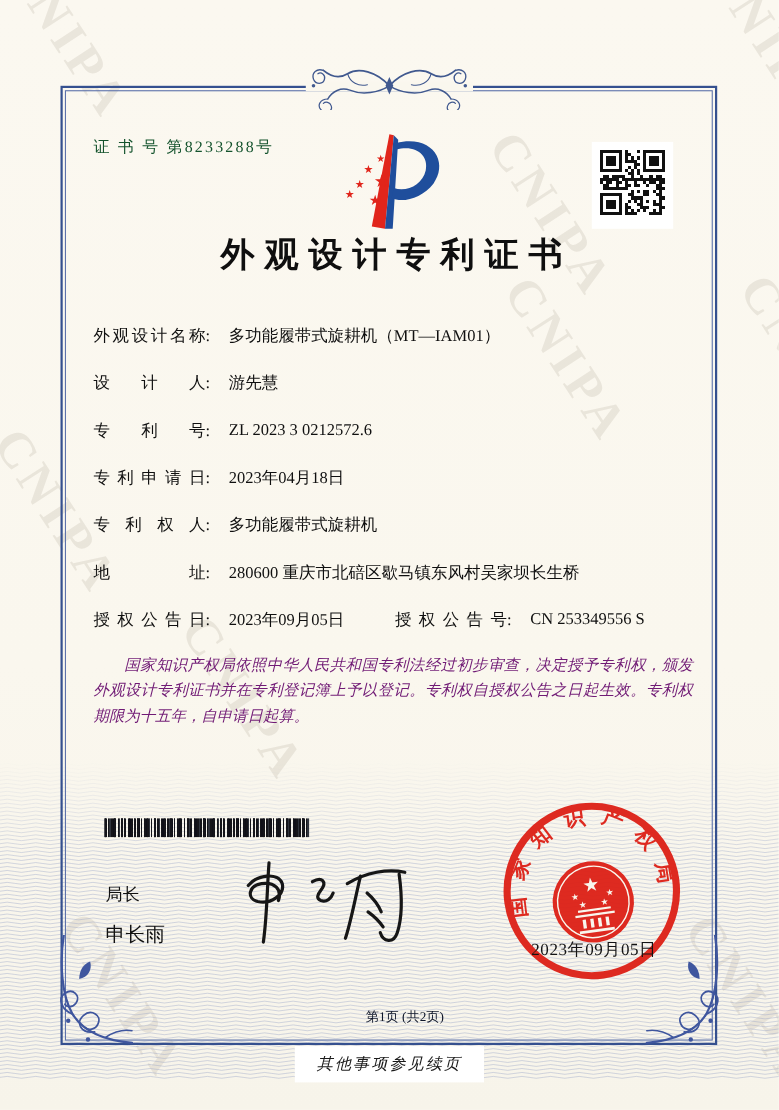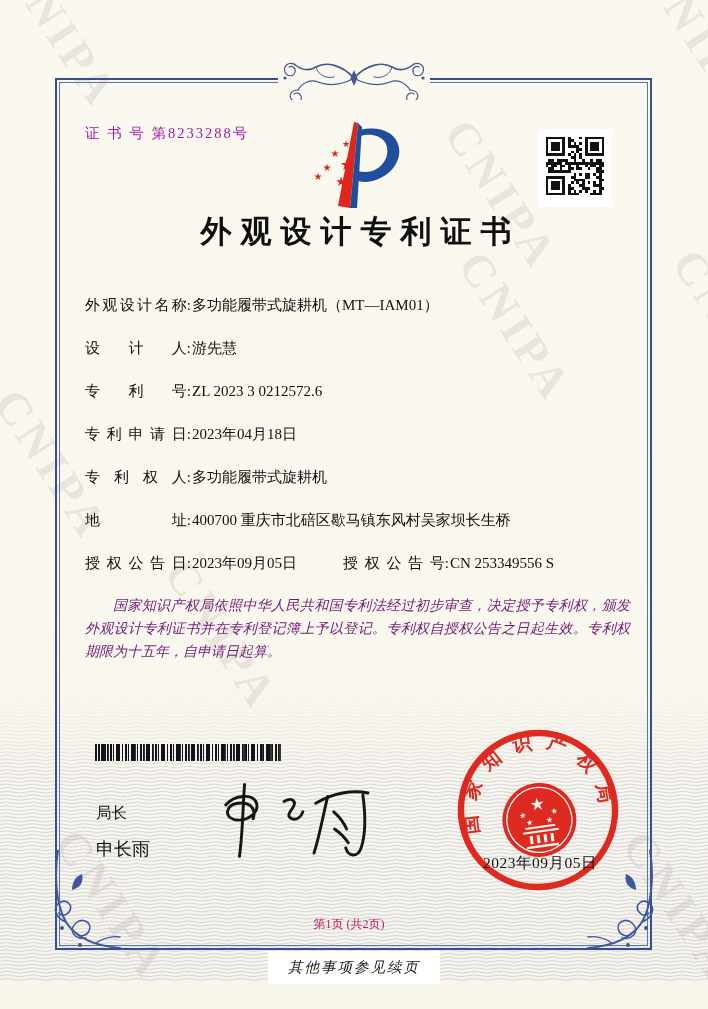--- a/index.html
+++ b/index.html
@@ -9,28 +9,28 @@
   .abs{position:absolute;}
   
   .wm{position:absolute;font-family:"Liberation Serif","DejaVu Serif",serif;
       font-weight:bold;font-size:46px;letter-spacing:5px;color:rgba(140,130,105,0.15);
       transform:rotate(57deg);white-space:nowrap;pointer-events:none;}
   
   .frame{position:absolute;left:55px;top:78px;width:593px;height:868px;
          border:2.5px solid #35508f;}
   .frame-inner{position:absolute;inset:2px;border:1px solid #5d72ab;}
   
-  .cert-no{position:absolute;left:85px;top:124px;font-size:14.5px;letter-spacing:2px;color:#a21caf;}
+  .cert-no{position:absolute;left:85px;top:124px;font-size:14.5px;letter-spacing:2px;color:#14532d;}
   .title{position:absolute;left:55px;top:211px;width:594px;text-align:center;
          font-size:31px;font-weight:bold;letter-spacing:9px;color:#0f0f0f;padding-left:17px;box-sizing:border-box;}
   
   .fields{position:absolute;left:85px;top:284px;width:548px;}
   .frow{display:flex;align-items:center;height:43px;font-size:15px;color:#101010;}
   .jlabel{display:inline-flex;justify-content:space-between;width:106px;flex:none;}
-  .fval{margin-left:1px;white-space:nowrap;}
+  .fval{margin-left:17px;white-space:nowrap;}
   .gap2{margin-left:46px;}
   
   .bodytext{position:absolute;left:85px;top:594px;width:545px;font-size:14px;
             font-style:italic;line-height:23px;color:#701a75;text-align:justify;}
   .bodytext p{margin:0;text-indent:2em;}
   
   .barcode{position:absolute;left:95px;top:744px;width:186px;height:17px;
     background-image:
       repeating-linear-gradient(90deg,#15151a 0 1.5px,transparent 1.5px 3px),
       repeating-linear-gradient(90deg,#101018 0 2px,transparent 2px 7.5px),
@@ -39,22 +39,22 @@
   .signer-title{position:absolute;left:96px;top:803px;font-size:15.5px;
                 font-family:"Liberation Sans","DejaVu Sans",sans-serif;color:#111;text-align:right;}
   .signer-name{position:absolute;left:96px;top:837px;font-size:18px;
                font-family:"Liberation Sans","DejaVu Sans",sans-serif;color:#111;}
   .sig{position:absolute;left:200px;top:776px;}
   
   .seal{position:absolute;left:450px;top:722px;opacity:0.95;}
   .seal-date{position:absolute;left:462px;top:853px;width:156px;text-align:center;
              font-size:15.5px;color:#141414;letter-spacing:0.5px;}
   
-  .pagenum{position:absolute;left:52px;top:916px;width:594px;text-align:center;
-           font-size:12px;color:#be185d;}
+  .pagenum{position:absolute;left:71px;top:916px;width:594px;text-align:center;
+           font-size:12px;color:#0f172a;}
   .strip{position:absolute;left:0;top:951px;width:708px;text-align:center;}
   .strip span{display:inline-block;background:#ffffff;padding:7px 20px;font-size:14.5px;
               font-style:italic;color:#1a1a1a;letter-spacing:2px;}
   .qr{position:absolute;left:538px;top:129px;background:#fff;padding:2px;}
   svg text.star{font-family:"DejaVu Sans",sans-serif;}
 </style>
 </head>
 <body>
 
 <div class="wm" style="left:-22px;top:6px">CNIPA</div>
@@ -414,21 +414,21 @@
         <span>权</span>
         <span>人:</span>
       </span>
     <span class="fval">多功能履带式旋耕机</span>
   </div>
   <div class="frow">
     <span class="jlabel">
         <span>地</span>
         <span>址:</span>
       </span>
-    <span class="fval">400700 重庆市北碚区歇马镇东风村吴家坝长生桥</span>
+    <span class="fval">280600 重庆市北碚区歇马镇东风村吴家坝长生桥</span>
   </div>
   <div class="frow">
     <span class="jlabel">
         <span>授</span>
         <span>权</span>
         <span>公</span>
         <span>告</span>
         <span>日:</span>
       </span>
     <span class="fval">2023年09月05日</span>

